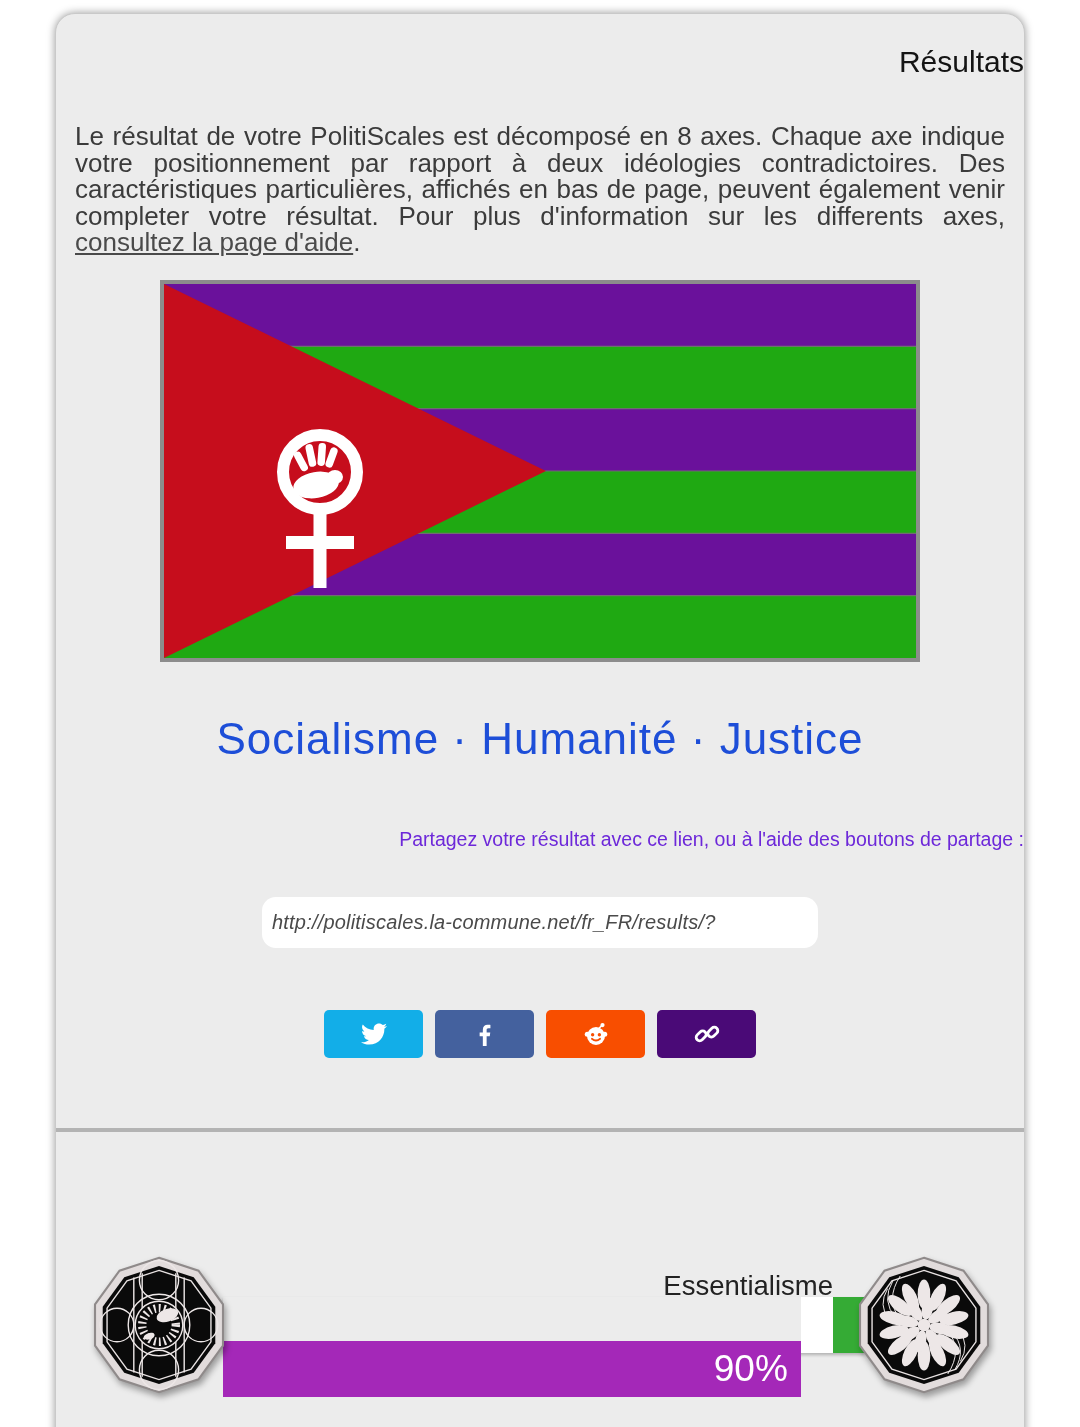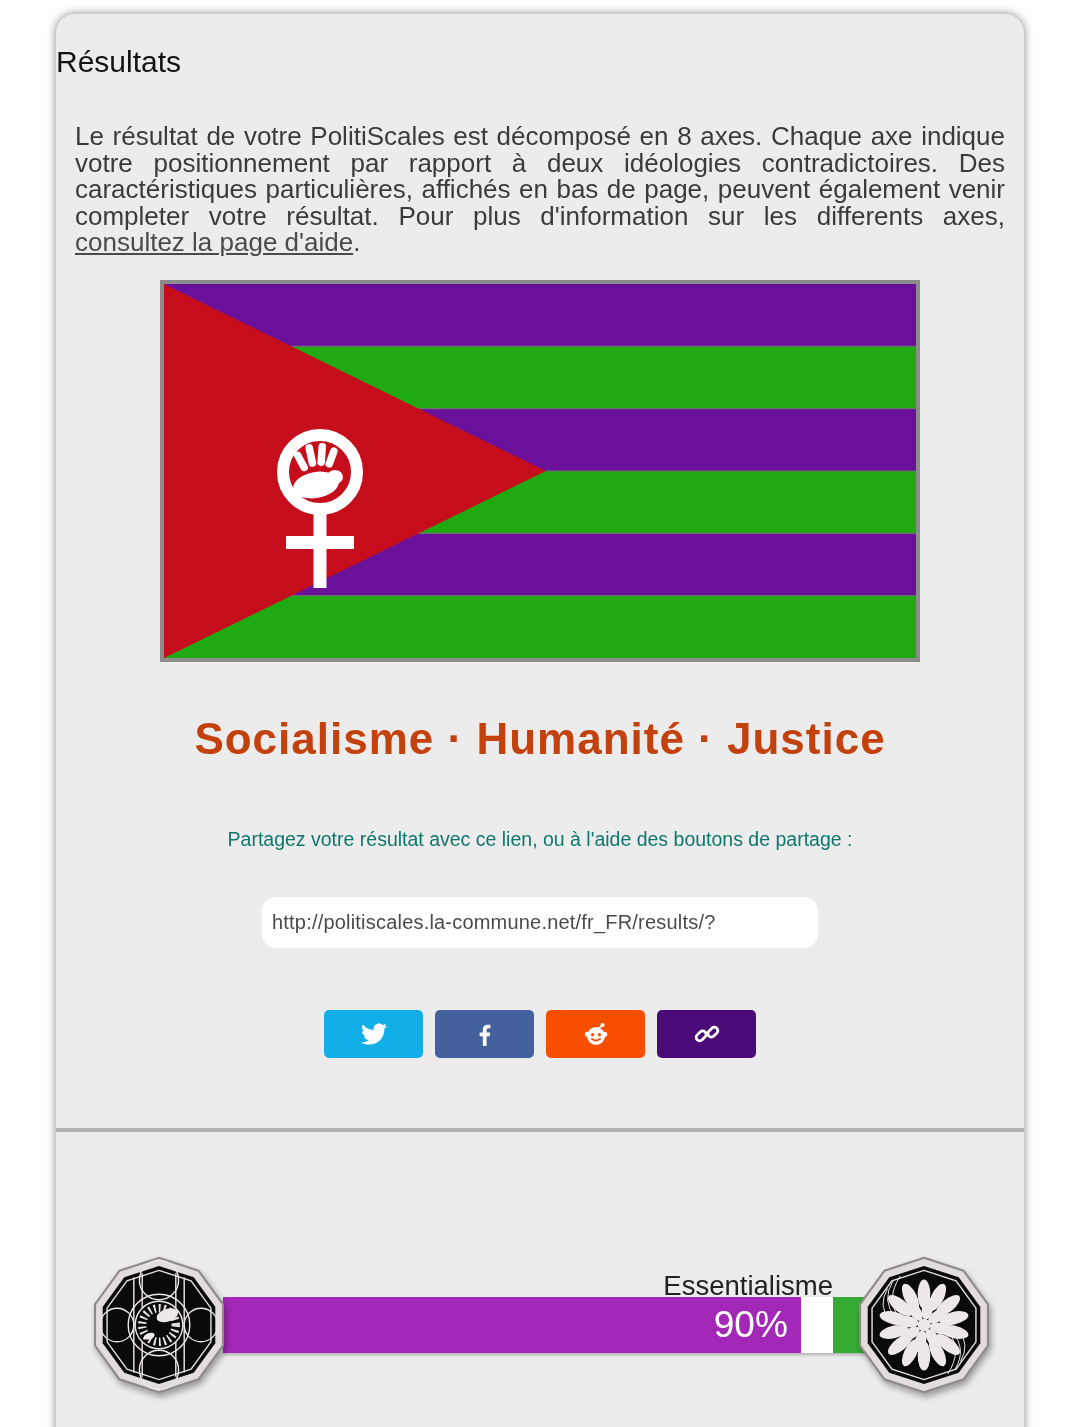--- a/index.html
+++ b/index.html
@@ -15,21 +15,21 @@
     position:absolute;
     left:55px; top:13px;
     width:970px; height:1600px;
     background:#ECECEC;
     border:1px solid #c9c9c9;
     border-radius:20px 20px 0 0;
     box-shadow:0 0 8px rgba(0,0,0,0.40);
   }
   .page-title {
     margin-top:31px;
-    text-align:left;
+    text-align:right;
     font-size:30px;
     font-weight:500;
     color:#141414;
   }
   .intro {
     margin:44px 19px 0 19px;
     font-size:26px;
     line-height:26.5px;
     text-align:justify;
     color:#3b3b3b;
@@ -39,40 +39,41 @@
     width:760px;
     margin:24px auto 0 auto;
     border:4px solid #8C8C8C;
     font-size:0;
   }
   .flag-wrap svg { display:block; }
   .result-title {
     margin-top:52px;
     text-align:center;
     font-size:44px;
-    font-weight:700;
-    color:#c2410c;
+    font-weight:400;
+    color:#1d4ed8;
     letter-spacing:1px;
   }
   .share-instruction {
     margin-top:64px;
-    text-align:center;
+    text-align:right;
     font-size:19.5px;
-    color:#0f766e;
+    color:#6d28d9;
   }
   .url-box {
     width:556px;
     margin:46px auto 0 auto;
     background:#ffffff;
     border-radius:14px;
     padding:12px 0 12px 10px;
     font-size:20px;
     line-height:27px;
     color:#4a4a4a;
     letter-spacing:0.2px;
+    font-style:italic;
   }
   .url-box div { white-space:nowrap; overflow:visible; }
   .share-row {
     margin-top:62px;
     display:flex;
     justify-content:center;
     gap:12px;
   }
   .share-btn {
     width:99px; height:48px;
@@ -200,21 +201,21 @@
       </svg>
     </button>
   </div>
 
   <div class="divider"></div>
 
   <div class="axis-section">
     <div class="axis-label right">Essentialisme</div>
 
     <div class="axis-bar">
-      <div class="seg left" style="background: rgb(164, 40, 184); width: 90%;">
+      <div class="seg left" style="background: rgb(164, 40, 184); width: 90%; margin-top: 44px;">
         <span class="axis-value">90%</span>
       </div>
       <div class="seg" style="background: rgb(255, 255, 255); width: 5%;"></div>
       <div class="seg" style="background: rgb(53, 171, 53); width: 5%;"></div>
     </div>
 
     <svg class="axis-icon left" viewBox="0 0 100 100">
       <polygon points="50,2 78.2,11.2 95.7,35.2 95.7,64.8 78.2,88.8 50,98 21.8,88.8 4.3,64.8 4.3,35.2 21.8,11.2" fill="#E2DCDC" stroke="#8F8A8A" stroke-width="1.5"></polygon>
       <polygon points="50,7.8 74.8,15.9 90.2,37 90.2,63 74.8,84.1 50,92.2 25.2,84.1 9.8,63 9.8,37 25.2,15.9" fill="#0A0A0A"></polygon>
       <polygon points="50,11 72.9,18.5 87.1,38 87.1,62 72.9,81.5 50,89 27.1,81.5 12.9,62 12.9,38 27.1,18.5" fill="none" stroke="#E8E2E2" stroke-width="1"></polygon>

